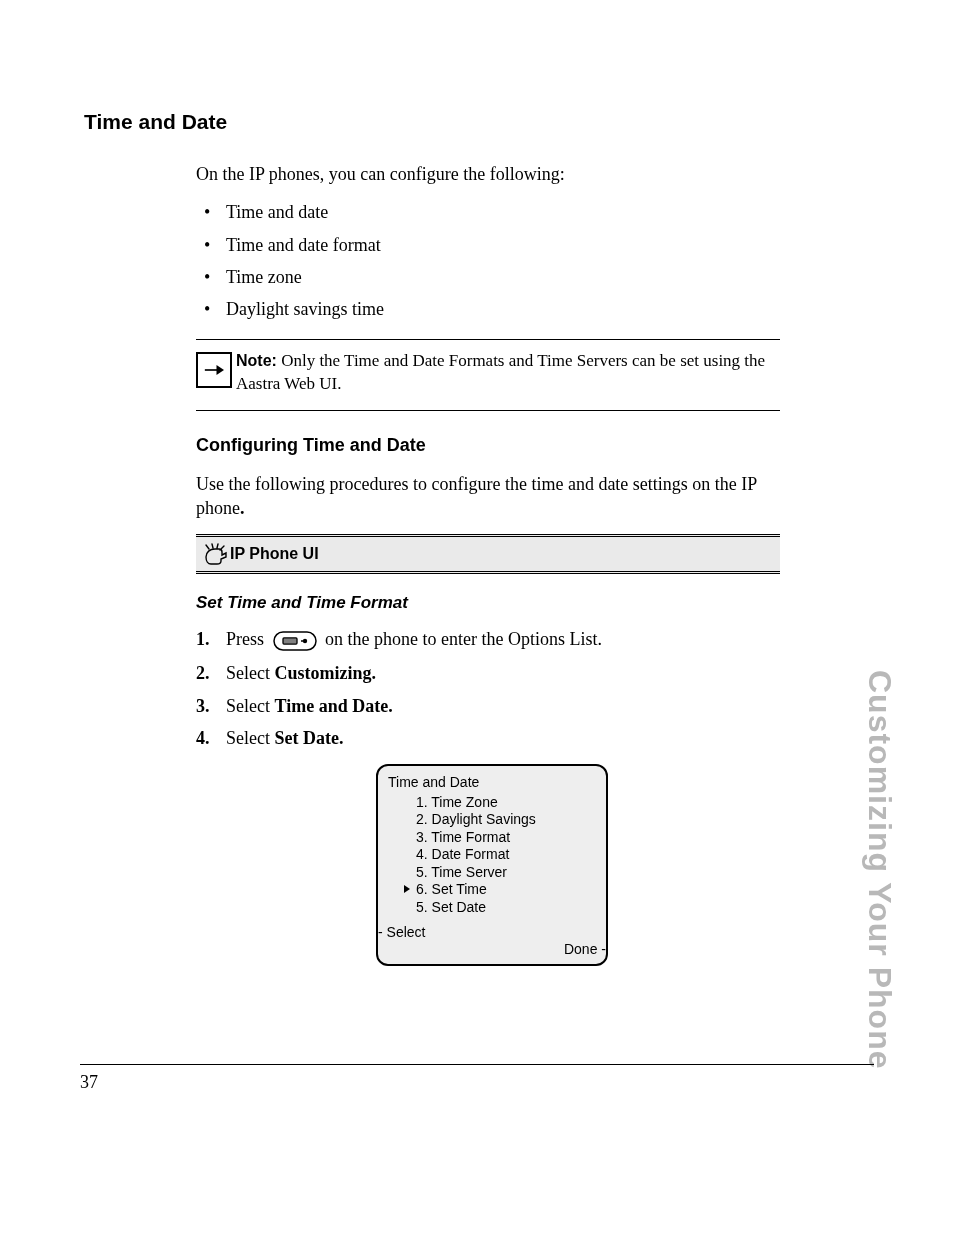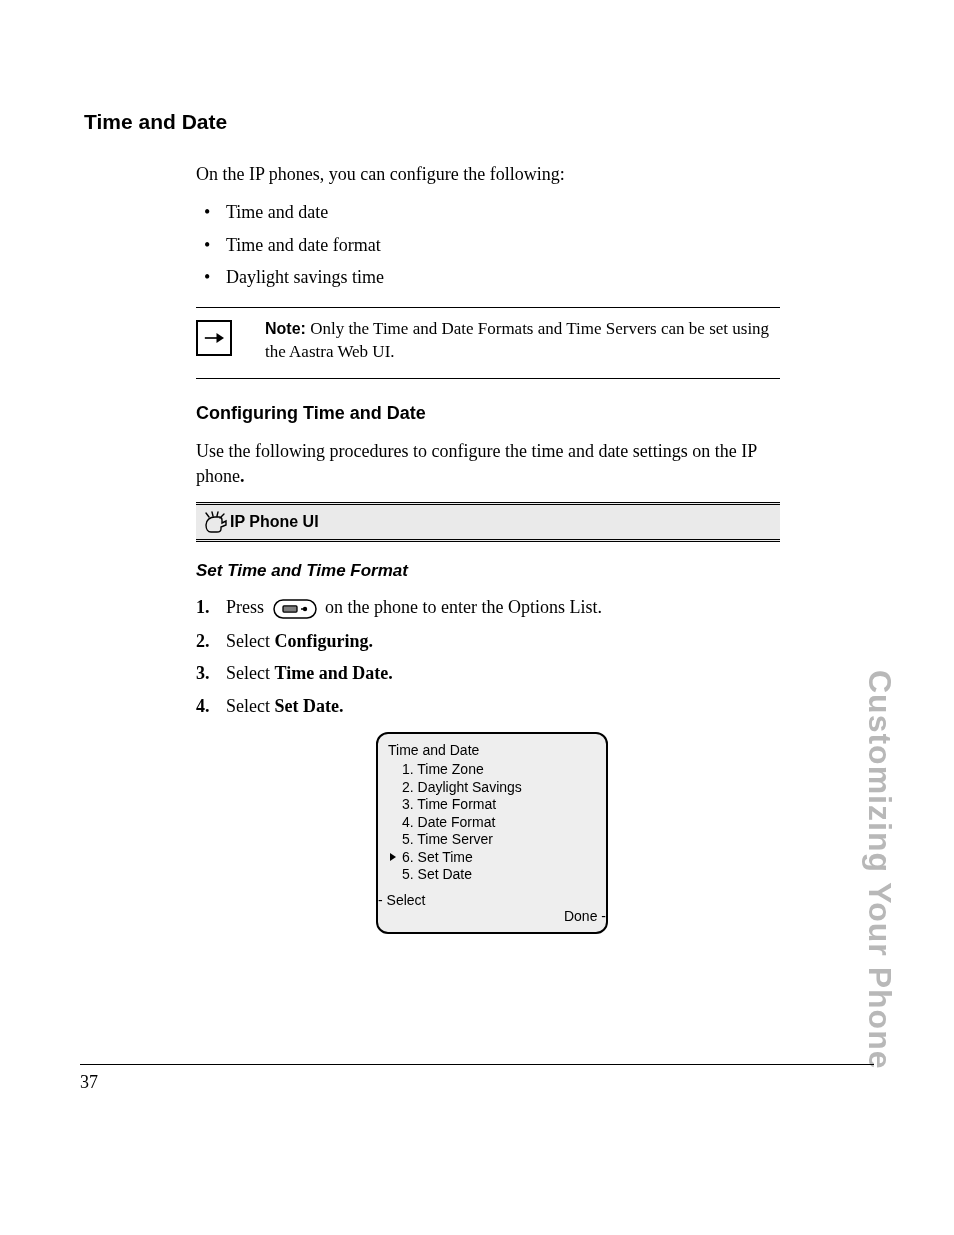--- a/index.html
+++ b/index.html
@@ -51,21 +51,21 @@
     left: 8px;
     top: 0;
   }
   .note-block {
     border-top: 1px solid #000;
     border-bottom: 1px solid #000;
     margin: 4px 0 22px 0;
     padding: 10px 0 14px 0;
     display: flex;
     align-items: flex-start;
-    gap: 33px;
+    gap: 4px;
     font-size: 17px;
   }
   .note-icon {
     width: 32px; height: 32px;
     border: 2px solid #000;
     display: flex; align-items: center; justify-content: center;
     flex: 0 0 32px;
     margin-top: 2px;
   }
   .note-icon svg { width: 20px; height: 12px; }
@@ -127,21 +127,21 @@
     border: 2px solid #000;
     border-radius: 12px;
     background: #eeeeee;
     font-family: Arial, Helvetica, sans-serif;
     font-size: 14px;
     padding: 8px 8px 6px 10px;
     line-height: 1.25;
     position: relative;
   }
   .phone-screen .title { margin-bottom: 2px; }
-  .phone-screen .menu { margin-left: 14px; }
+  .phone-screen .menu { margin-left: 28px; }
   .phone-screen .menu .row { position: relative; padding-left: 0; }
   .phone-screen .menu .row.sel::before {
     content: "";
     position: absolute;
     left: -12px; top: 4px;
     border-top: 4px solid transparent;
     border-bottom: 4px solid transparent;
     border-left: 6px solid #000;
   }
   .phone-screen .softkeys {
@@ -186,20 +186,21 @@
 <body>
 
 <div class="page">
   <div class="content">
     <h2 class="section">Time and Date</h2>
     <div class="body">
       <p>On the IP phones, you can configure the following:</p>
       <ul class="bullets">
         <li>Time and date</li>
         <li>Time and date format</li>
+        <li>Time zone</li>
         <li>Daylight savings time</li>
       </ul>
 
       <div class="note-block">
         <div class="note-icon">
           <svg viewBox="0 0 24 14">
               <line x1="1" y1="7" x2="18" y2="7" stroke="#000" stroke-width="2"></line>
               <polygon points="24,7 15,1 15,13" fill="#000"></polygon>
             </svg>
         </div>
@@ -236,21 +237,21 @@
               <rect x="1" y="1" width="42" height="18" rx="9" ry="9" fill="none" stroke="#000" stroke-width="1.5"></rect>
               <rect x="10" y="7" width="14" height="6" rx="1" fill="none" stroke="#000" stroke-width="1.3"></rect>
               <line x1="10" y1="9" x2="24" y2="9" stroke="#000" stroke-width="1"></line>
               <line x1="10" y1="11" x2="24" y2="11" stroke="#000" stroke-width="1"></line>
               <circle cx="32" cy="10" r="2.2" fill="#000"></circle>
               <line x1="28" y1="10" x2="30" y2="10" stroke="#000" stroke-width="1.3"></line>
             </svg>
           </span>
           <span> on the phone to enter the Options List.</span>
         </li>
-        <li><span>Select </span><b>Configuring.</b></li>
+        <li><span>Select </span><b>Customizing.</b></li>
         <li><span>Select </span><b>Time and Date.</b></li>
         <li><span>Select </span><b>Set Date.</b></li>
       </ol>
 
       <div class="phone-screen">
         <div class="title">Time and Date</div>
         <div class="menu">
           <div class="row">1. Time Zone</div>
           <div class="row">2. Daylight Savings</div>
           <div class="row">3. Time Format</div>

